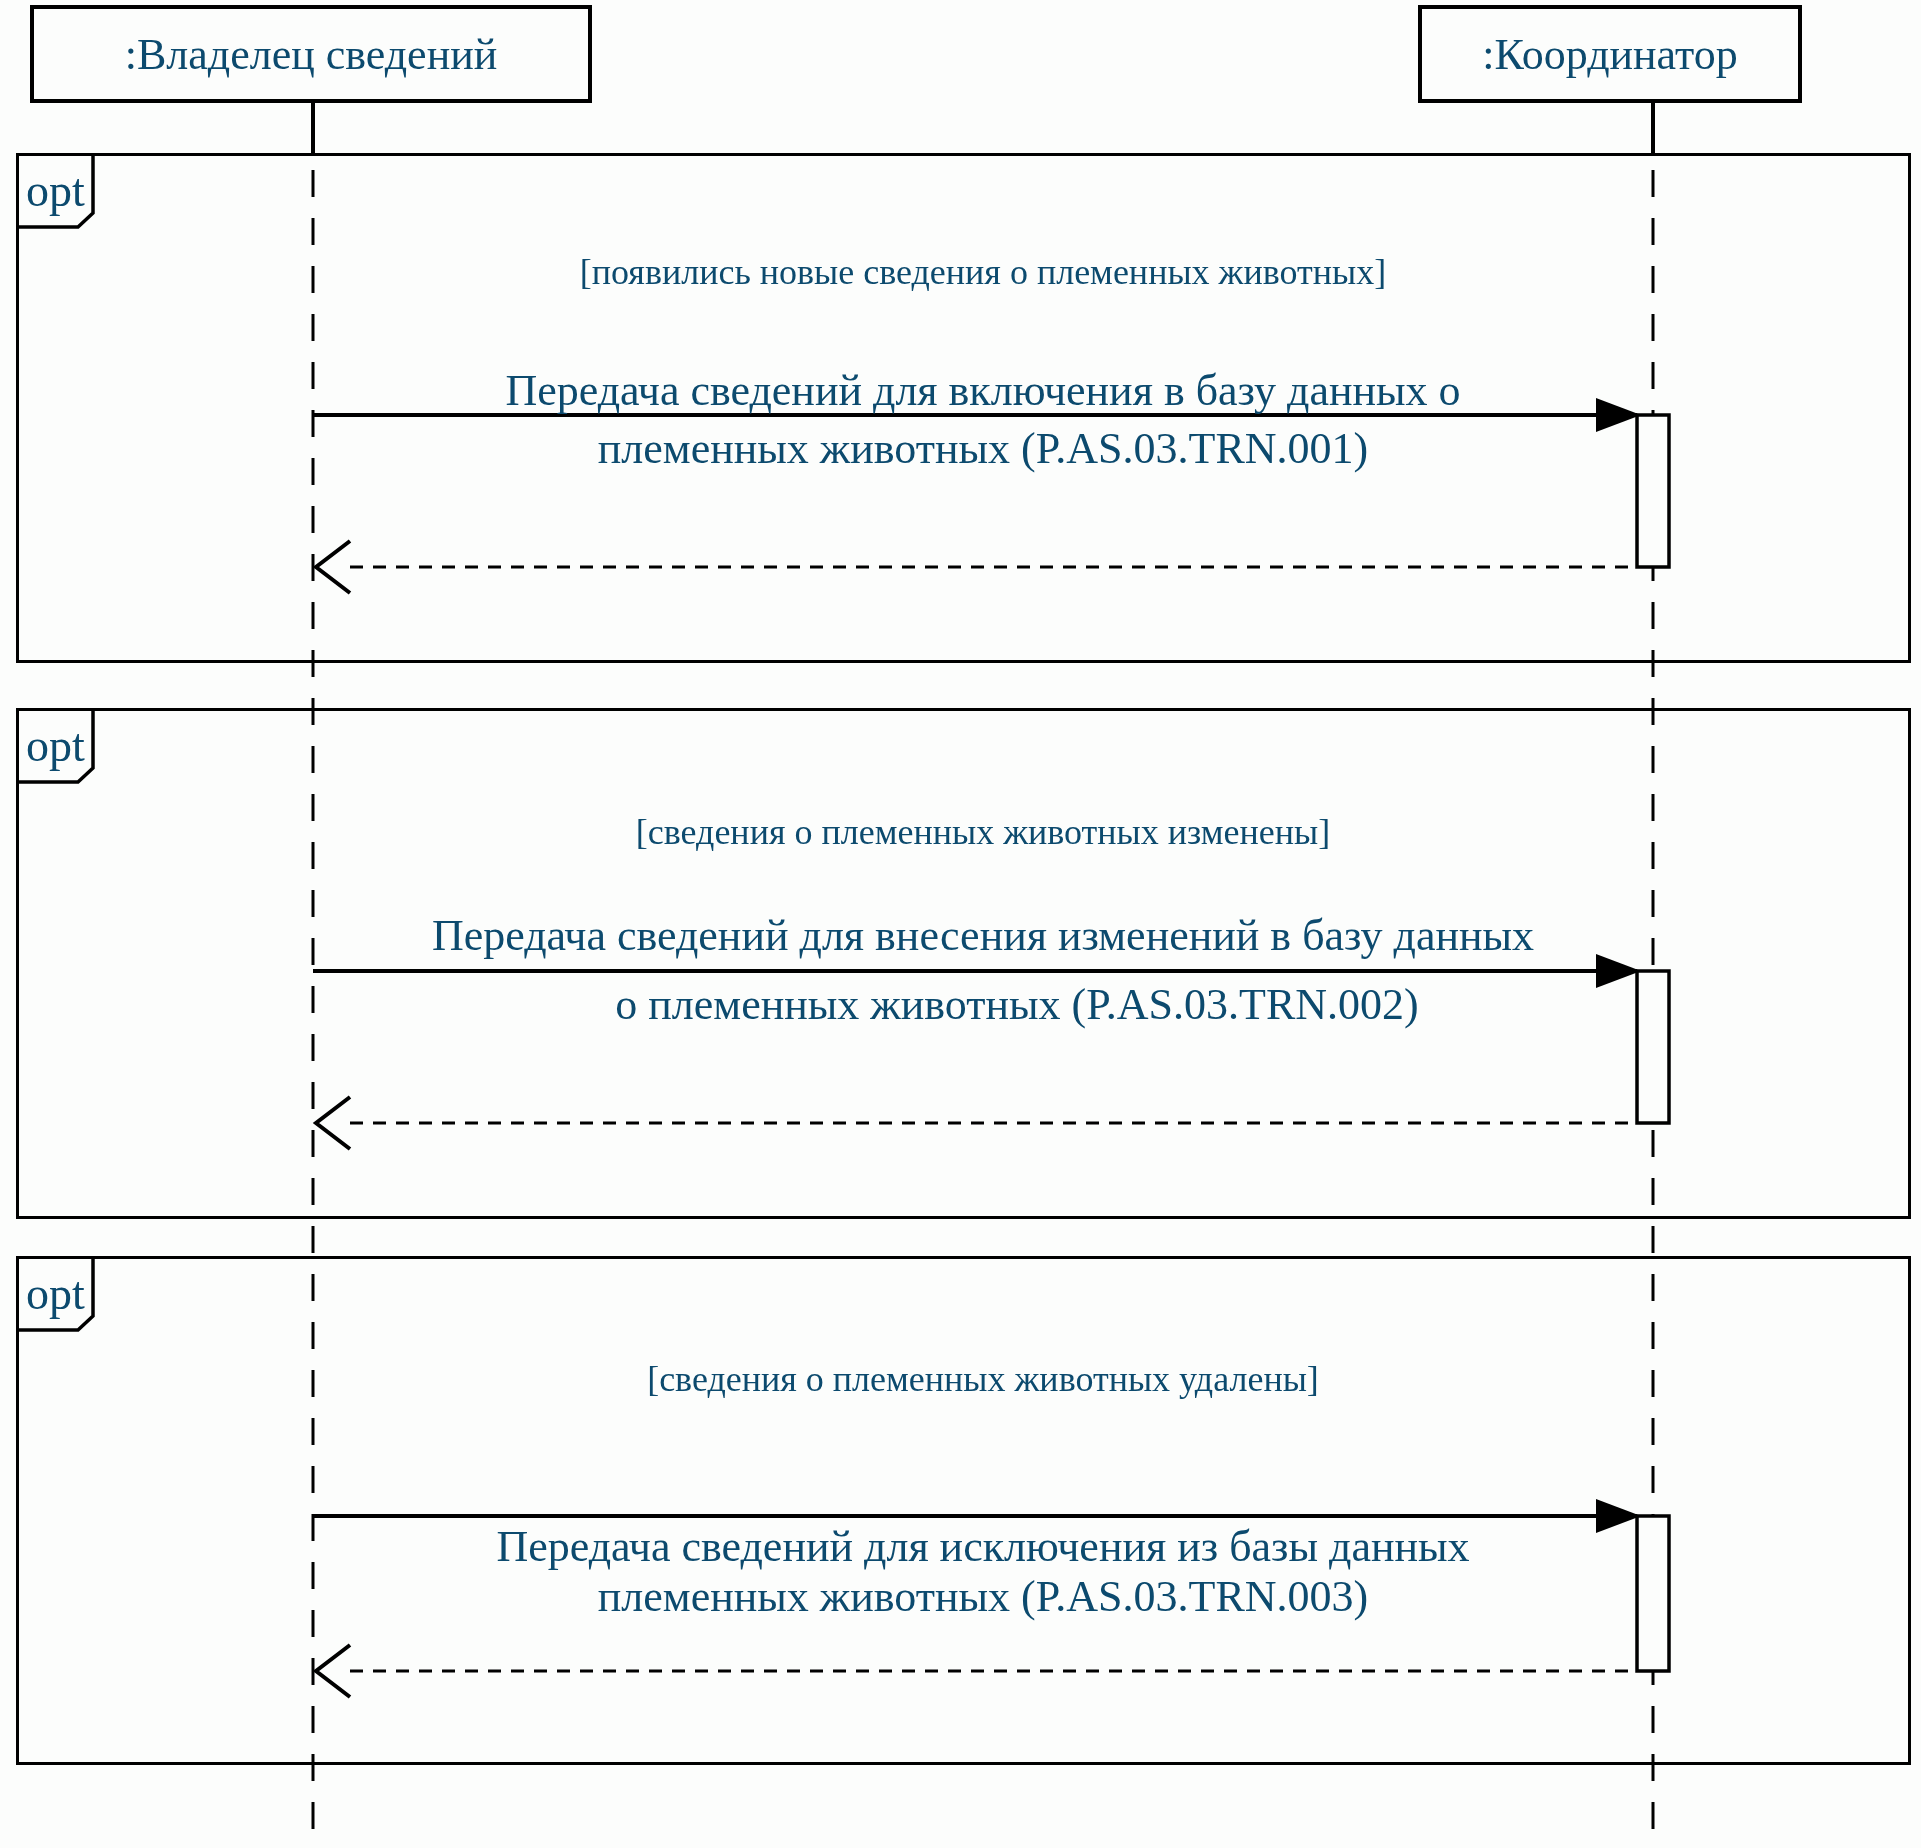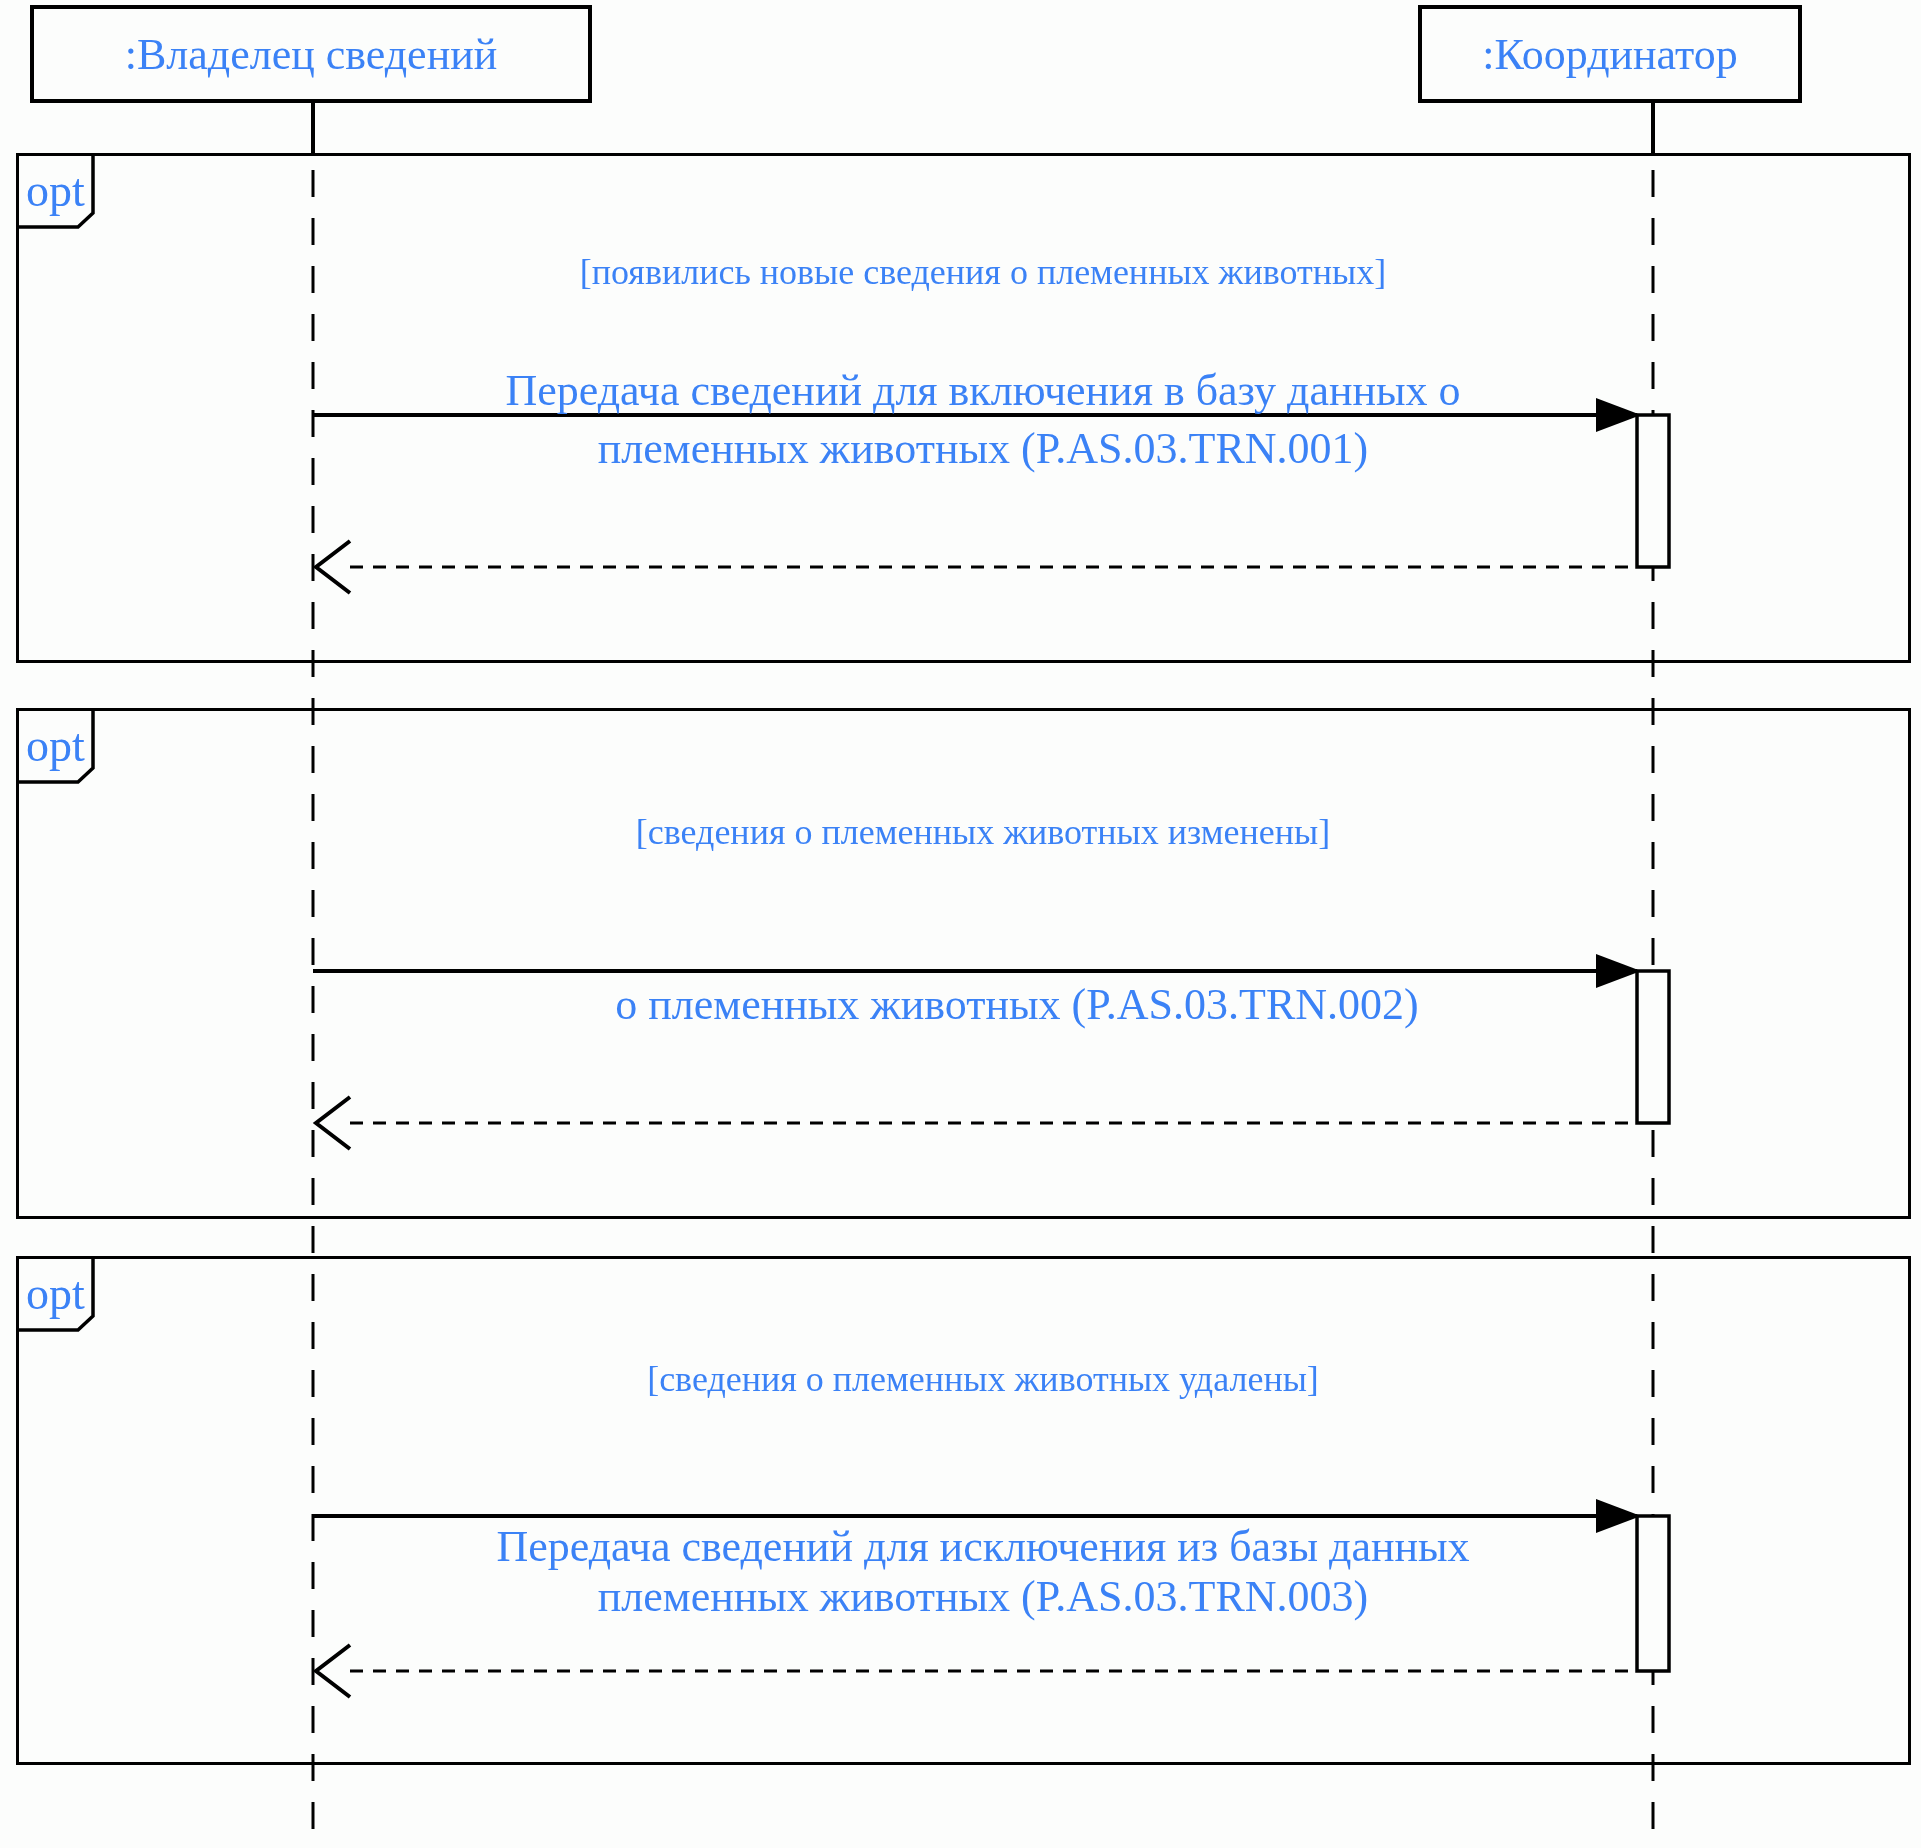--- a/index.html
+++ b/index.html
@@ -2,21 +2,21 @@
 <html><head>
 <meta charset="utf-8">
 <style>
   html,body{margin:0;padding:0;}
   body{background:#fcfdfc;}
   .canvas{
     position:relative;
     width:1921px;height:1848px;
     background:#fcfdfc;
     font-family:"Liberation Serif","DejaVu Serif",serif;
-    color:#3b82f6;
+    color:#0c4a6e;
     overflow:hidden;
   }
   .lines-layer{position:absolute;left:0;top:0;width:1921px;height:1848px;z-index:1;}
   .actor-box{
     position:absolute;top:5px;height:98px;
     border:4px solid #000;box-sizing:border-box;
     display:flex;align-items:center;justify-content:center;
     font-size:44px;white-space:nowrap;z-index:3;background:#fcfdfc;
   }
   .actor-box.owner{left:30px;width:562px;}
@@ -86,20 +86,21 @@
 
   <div class="fragment" style="top:153px;height:510px;"></div>
   <div class="opt-label" style="top:160px;">opt</div>
   <div class="guard" style="top:247px;">[появились новые сведения о племенных животных]</div>
   <div class="msg-line" style="top:366px;">Передача сведений для включения в базу данных о</div>
   <div class="msg-line" style="top:424px;">племенных животных (P.AS.03.TRN.001)</div>
 
   <div class="fragment" style="top:708px;height:511px;"></div>
   <div class="opt-label" style="top:715px;">opt</div>
   <div class="guard" style="top:807px;">[сведения о племенных животных изменены]</div>
+  <div class="msg-line" style="top:911px;">Передача сведений для внесения изменений в базу данных</div>
   <div class="msg-line" style="top:980px;margin-left:34px;">о племенных животных (P.AS.03.TRN.002)</div>
 
   <div class="fragment" style="top:1256px;height:509px;"></div>
   <div class="opt-label" style="top:1263px;">opt</div>
   <div class="guard" style="top:1354px;">[сведения о племенных животных удалены]</div>
   <div class="msg-line" style="top:1522px;">Передача сведений для исключения из базы данных</div>
   <div class="msg-line" style="top:1525px;margin-top:47px;">племенных животных (P.AS.03.TRN.003)</div>
 
 </div>
 

